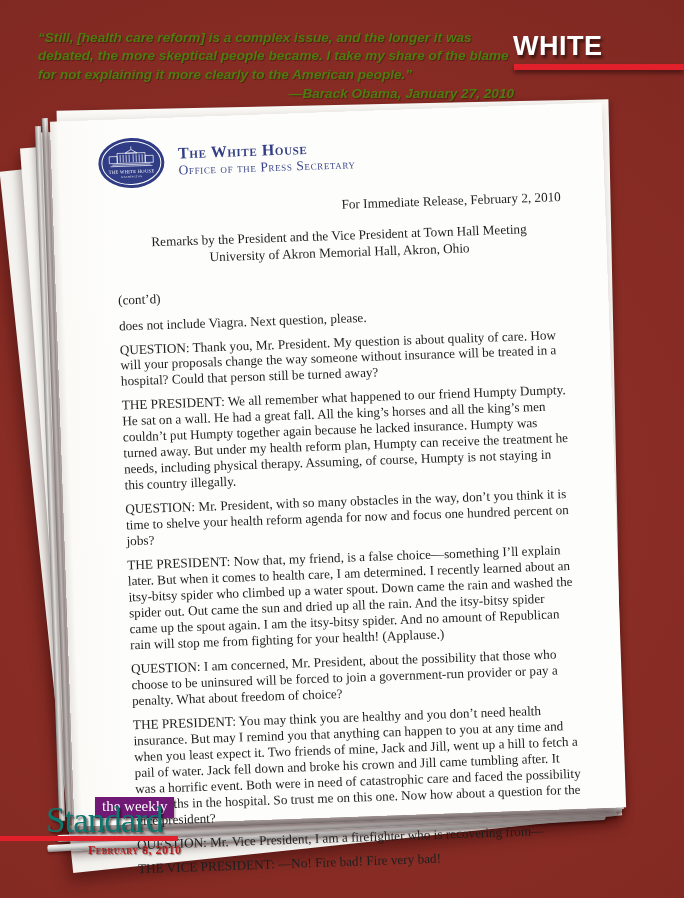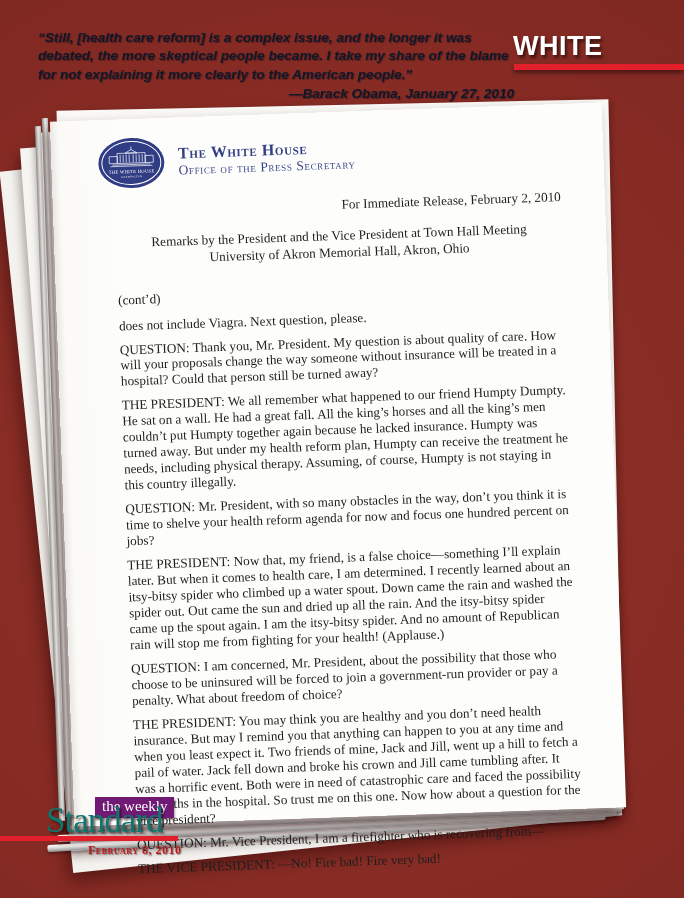--- a/index.html
+++ b/index.html
@@ -6,21 +6,21 @@
   body {
     width:684px; height:898px;
     position:relative; overflow:hidden;
     background: radial-gradient(150% 110% at 48% 55%, #8e3129 0%, #862b24 45%, #772420 80%, #6d1f1c 100%);
     font-family:"Liberation Sans", sans-serif;
   }
 
   
   .quote {
     position:absolute; left:38px; top:29px; width:478px;
-    color:#0f172a; font-weight:bold; font-style:italic;
+    color:#4d7c0f; font-weight:bold; font-style:italic;
     font-size:13.6px; line-height:1.36;
     text-shadow:1px 1px 1px rgba(0,0,0,.35);
   }
   .quote-attrib { text-align:right; padding-right:2px; margin-top:1px; }
 
   
   .parody {
     position:absolute; left:513px; top:31px;
     color:#ffffff; font-weight:bold; font-size:27px; letter-spacing:.5px;
     text-shadow:2px 3px 3px rgba(0,0,0,.55);

